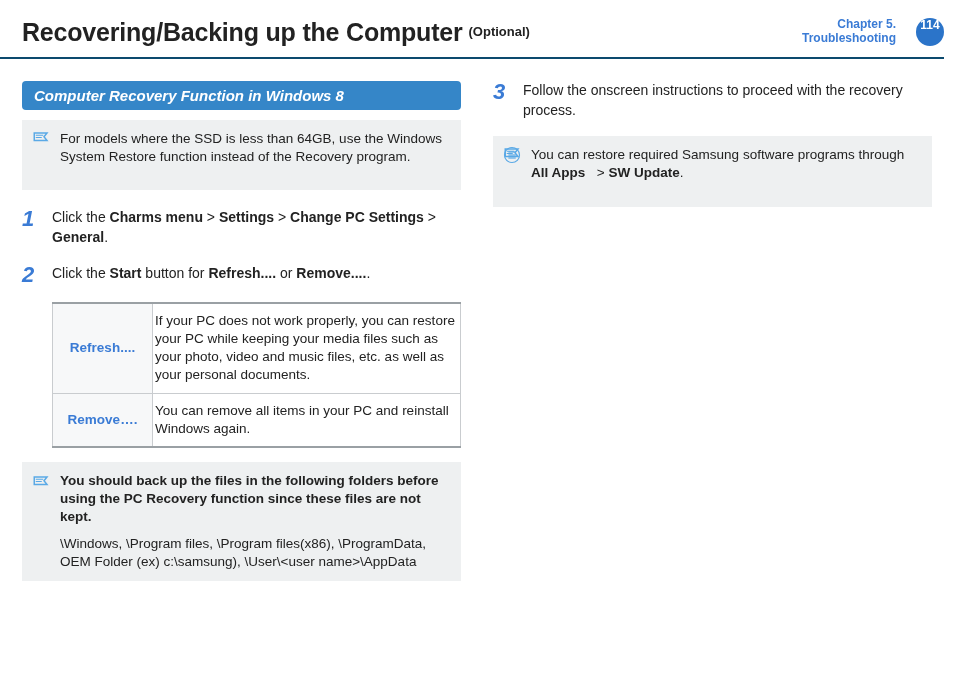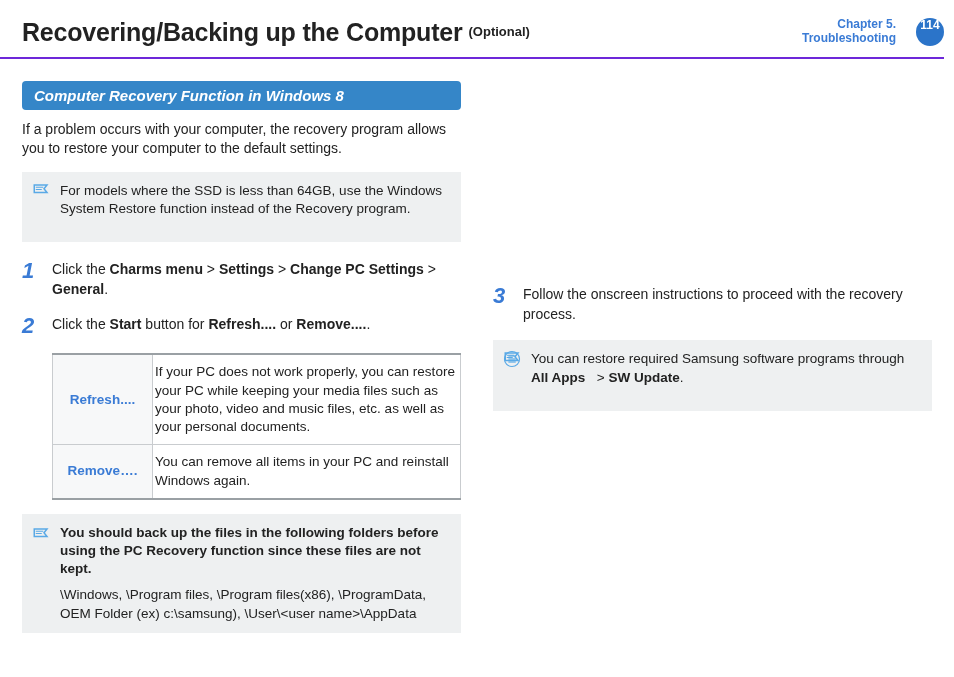--- a/index.html
+++ b/index.html
@@ -16,21 +16,21 @@
     font-family:"Segoe UI","Myriad Pro",Arial,sans-serif;
     color:var(--text);
     background:#fff;
     position:relative;
     box-sizing:border-box;
   }
   .header{
     display:flex;
     align-items:flex-start;
     padding:18px 0 10px 22px;
-    border-bottom:2px solid #6d28d9;
+    border-bottom:2px solid #0c4a6e;
     margin:0 10px 0 0;
   }
   .header h1{
     margin:0;
     font-size:25px;
     font-weight:800;
     letter-spacing:-0.2px;
   }
   .header .optional{
     font-size:13px;
@@ -60,21 +60,20 @@
     font-size:12px;
     font-weight:700;
     display:flex;
     justify-content:center;
   }
 
   .columns{
     display:flex;
     gap:32px;
     padding:22px 22px 0 22px;
-    align-items:center;
   }
   .col{flex:1;min-width:0;}
 
   .section-title{
     background:var(--box-blue);
     color:#fff;
     font-weight:700;
     font-style:italic;
     font-size:15px;
     padding:6px 12px;
@@ -168,21 +167,20 @@
     <div class="page-badge">
       <span>114</span>
     </div>
   </div>
 </div>
 
 <div class="columns">
 
   <div class="col">
     <div class="section-title">Computer Recovery Function in Windows 8</div>
-    <div class="intro">If a problem occurs with your computer, the recovery program allows you to restore your computer to the default settings.</div>
 
     <div class="note">
       <svg width="18" height="18" viewBox="0 0 24 24">
         <path d="M3 4 L20 4 L16 9 L20 14 L3 14 Z" fill="none" stroke="#5aa9e6" stroke-width="2"></path>
         <path d="M5 7 L15 7 M5 10 L13 10" stroke="#5aa9e6" stroke-width="1.5"></path>
       </svg>
       <span>For models where the SSD is less than 64GB, use the Windows System Restore function instead of the Recovery program.</span>
     </div>
 
     <div class="step">

